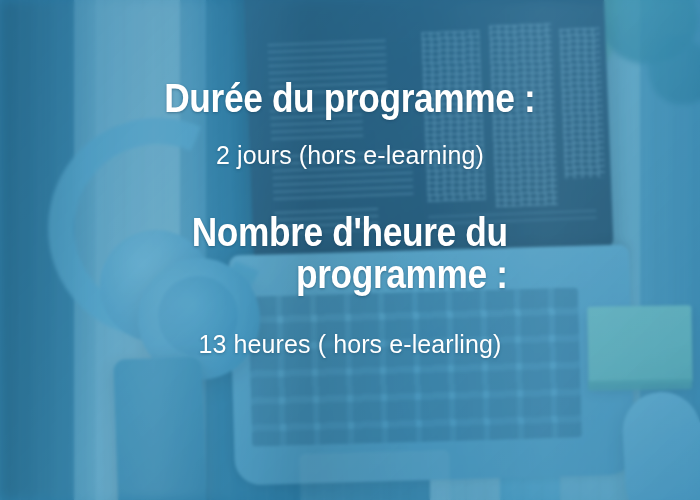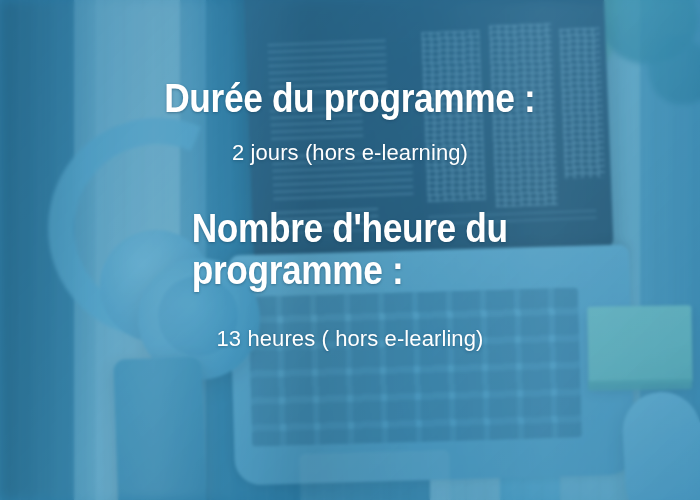--- a/index.html
+++ b/index.html
@@ -265,38 +265,38 @@
   }
 
   
   .content {
     position: absolute;
     inset: 0;
     display: flex;
     flex-direction: column;
     align-items: center;
     justify-content: flex-start;
-    text-align: left;
+    text-align: right;
     color: #ffffff;
   }
   .heading {
     font-family: "Liberation Sans Narrow", "Liberation Sans", sans-serif;
     font-weight: bold;
     font-size: 41px;
     line-height: 1.02;
     letter-spacing: -0.4px;
     transform: scaleX(.86);
     text-shadow: 0 1px 3px rgba(18,58,82,.45);
     white-space: pre-line;
     margin: 0;
   }
   .heading-1 { margin-top: 78px; }
   .heading-2 { margin-top: 42px; }
   .subtitle {
-    font-size: 22px;
+    font-size: 25px;
     font-weight: normal;
     line-height: 1.2;
     letter-spacing: .1px;
     text-shadow: 0 1px 3px rgba(18,58,82,.4);
     margin: 0;
   }
   .subtitle-1 { margin-top: 20px; }
   .subtitle-2 { margin-top: 34px; }
 </style>
 </head>

